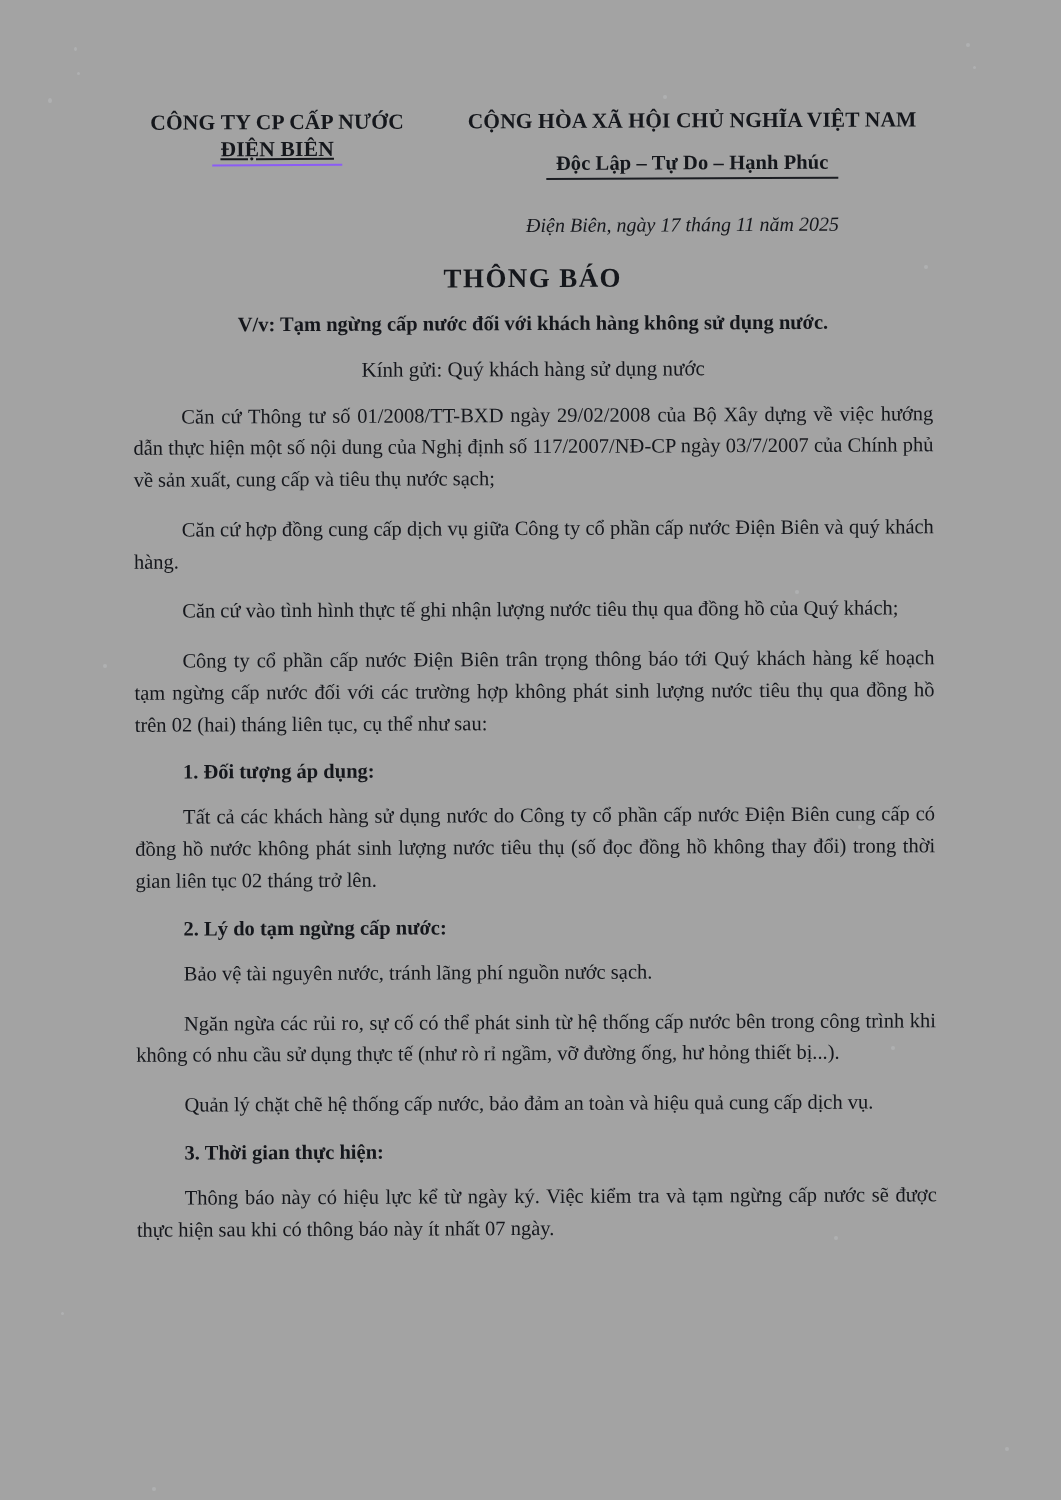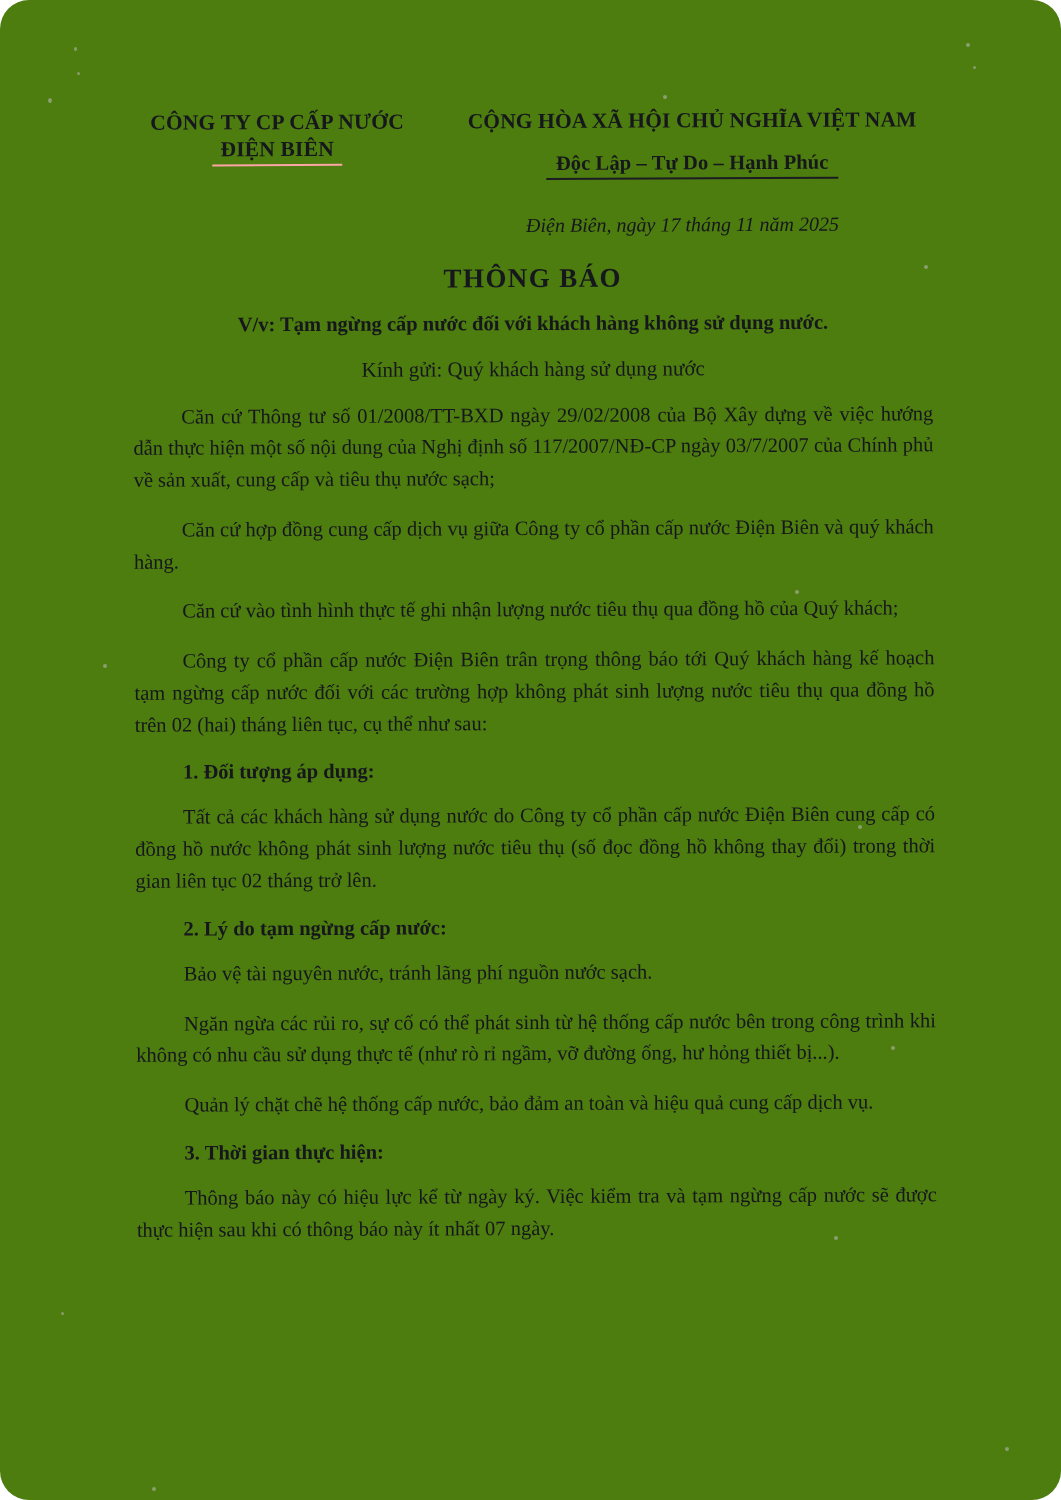--- a/index.html
+++ b/index.html
@@ -14,22 +14,21 @@
     position: relative;
     font-family: "Liberation Serif", "DejaVu Serif", serif;
     color: #15171c;
     overflow: hidden;
   }
 
   
   .page {
     position: absolute;
     inset: 0;
-    background: #4d7c0f;
-    border-radius: 29px;
+    background: #a3a3a3;
   }
 
   .scan-speck {
     position: absolute;
     background: #b9bcbe;
     border-radius: 50%;
     opacity: .55;
     pointer-events: none;
   }
 
@@ -49,22 +48,23 @@
   .org {
     width: 290px;
     text-align: center;
     font-weight: bold;
     font-size: 21.5px;
     line-height: 1.25;
     letter-spacing: .2px;
   }
   .org .line2 {
     display: inline-block;
-    border-bottom: 2px solid #fca5a5;
+    border-bottom: 2px solid #8b5cf6;
     padding: 0 8px 1px 8px;
+    text-decoration: underline;
   }
   .nation {
     width: 480px;
     text-align: center;
     font-weight: bold;
     font-size: 21.5px;
     line-height: 1.3;
     letter-spacing: .1px;
   }
   .nation .sub {

